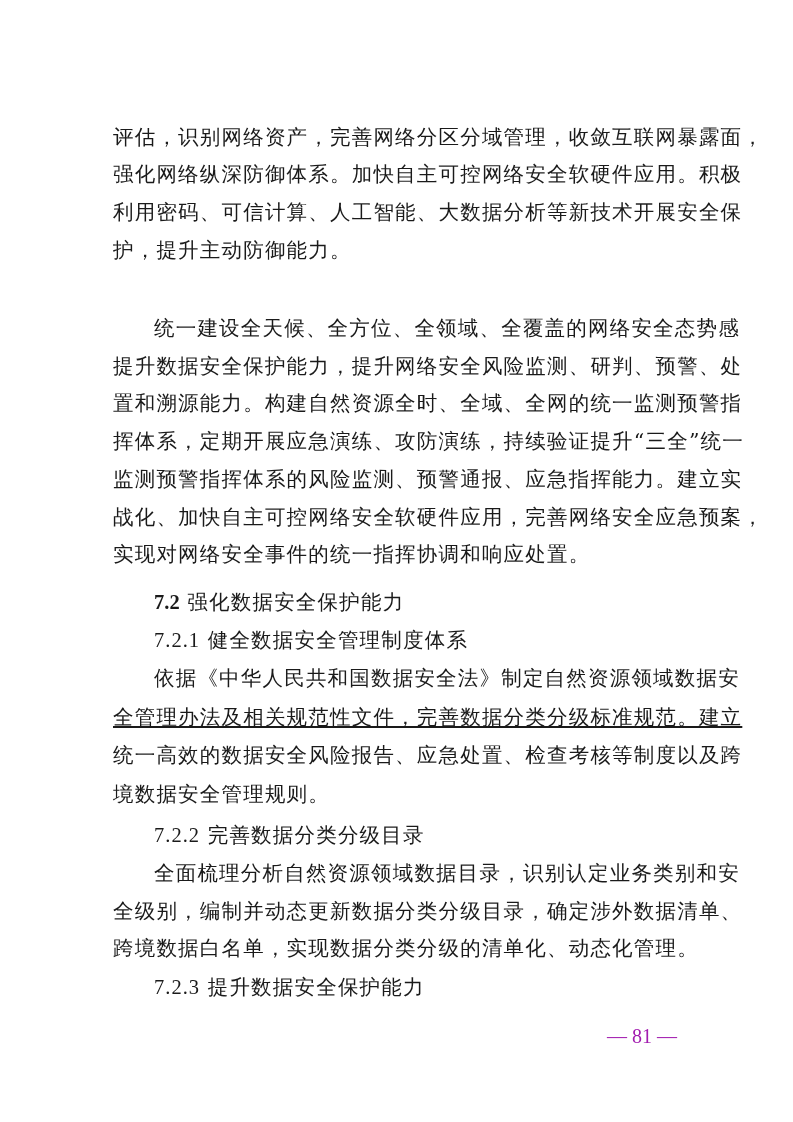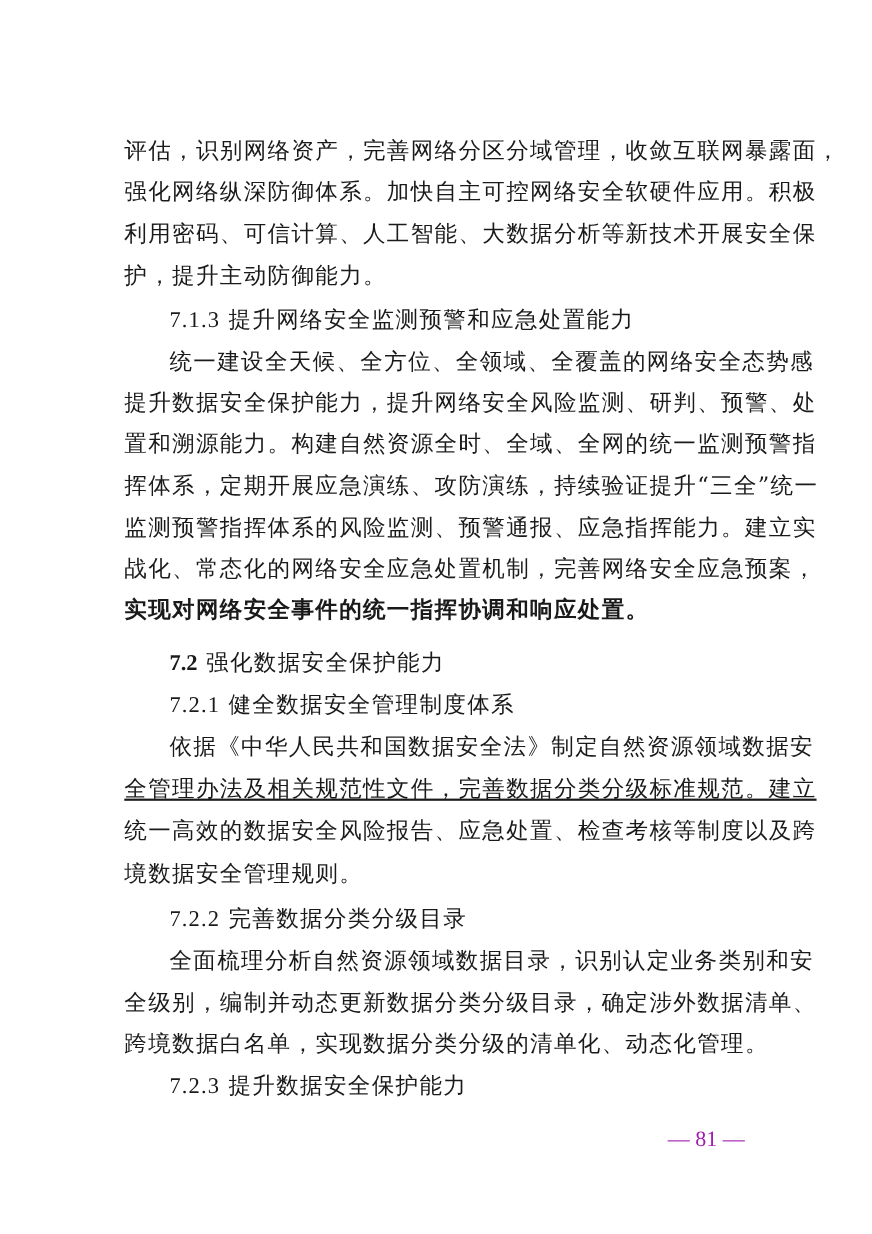--- a/index.html
+++ b/index.html
@@ -72,33 +72,29 @@
 
 <div class="page">
 
   <div>
     <div class="line" style="top:124px;">评估，识别网络资产，完善网络分区分域管理，收敛互联网暴露面，</div>
     <div class="line" style="top:161px;">强化网络纵深防御体系。加快自主可控网络安全软硬件应用。积极</div>
     <div class="line" style="top:199px;">利用密码、可信计算、人工智能、大数据分析等新技术开展安全保</div>
     <div class="line last" style="top:237px;">护，提升主动防御能力。</div>
   </div>
 
-  <div class="heading" style="top:277px;">
-    <span class="num">7.1.3</span>
-    <span>提升网络安全监测预警和应急处置能力</span>
-  </div>
 
   <div>
     <div class="line indent" style="top:315px;">统一建设全天候、全方位、全领域、全覆盖的网络安全态势感</div>
     <div class="line" style="top:353px;">提升数据安全保护能力，提升网络安全风险监测、研判、预警、处</div>
     <div class="line" style="top:390px;">置和溯源能力。构建自然资源全时、全域、全网的统一监测预警指</div>
     <div class="line" style="top:428px;">挥体系，定期开展应急演练、攻防演练，持续验证提升“三全”统一</div>
     <div class="line" style="top:466px;">监测预警指挥体系的风险监测、预警通报、应急指挥能力。建立实</div>
-    <div class="line" style="top:504px;">战化、常态化的网络安全应急处置机制，完善网络安全应急预案，</div>
-    <div class="line last" style="top:541px;font-weight:bold;">实现对网络安全事件的统一指挥协调和响应处置。</div>
+    <div class="line" style="top:504px;">战化、加快自主可控网络安全软硬件应用，完善网络安全应急预案，</div>
+    <div class="line last" style="top:541px;">实现对网络安全事件的统一指挥协调和响应处置。</div>
   </div>
 
   <div class="heading bold" style="top:589px;">
     <span class="num">7.2</span>
     <span>强化数据安全保护能力</span>
   </div>
 
   <div class="heading" style="top:627px;">
     <span class="num">7.2.1</span>
     <span>健全数据安全管理制度体系</span>

